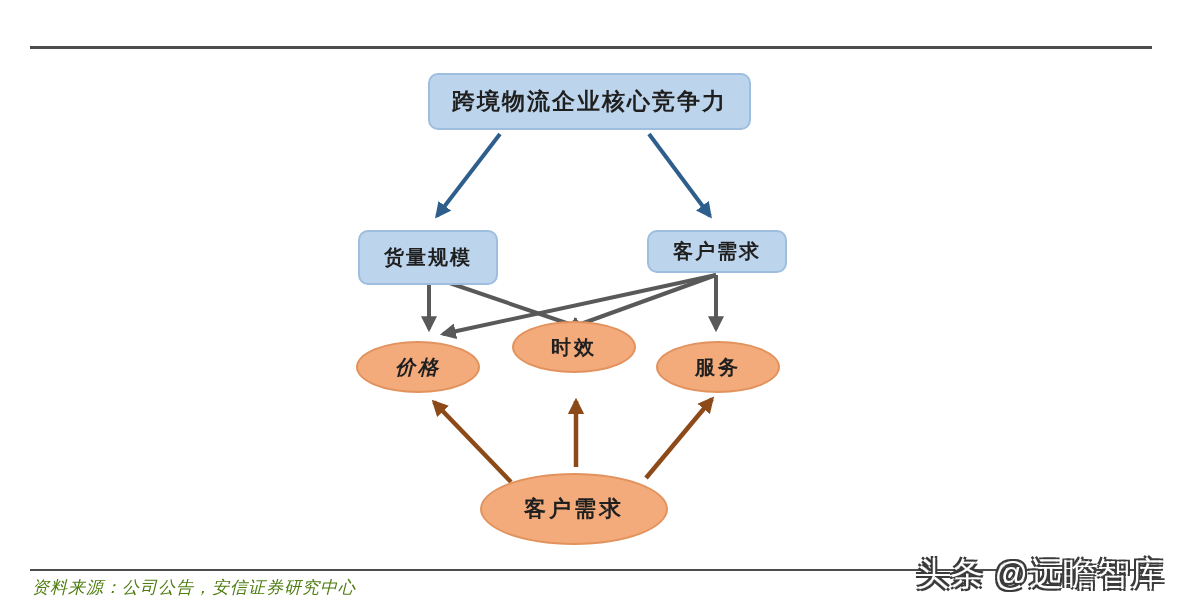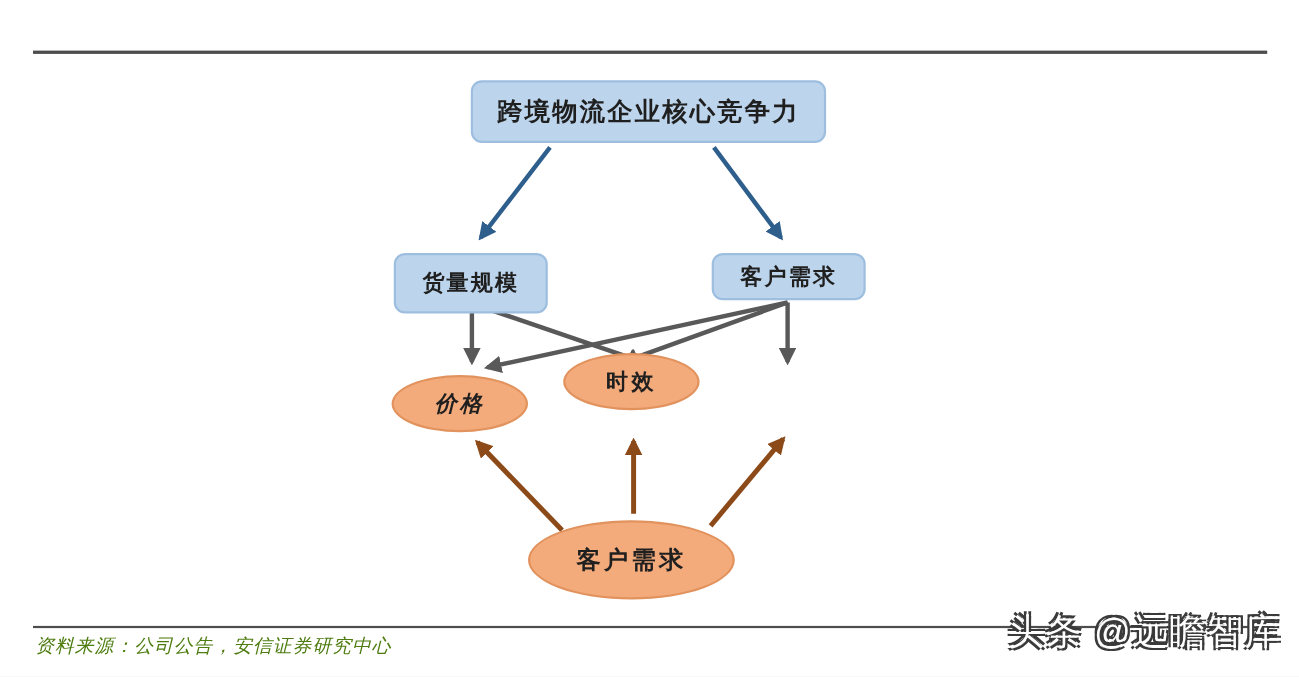--- a/index.html
+++ b/index.html
@@ -77,20 +77,21 @@
     <line class="arrow-brown" x1="646" y1="478" x2="712" y2="399" marker-end="url(#mn)"></line>
   </svg>
 
   <div class="node rect-node node-root">跨境物流企业核心竞争力</div>
 
   <div class="node rect-node node-volume">货量规模</div>
   <div class="node rect-node node-servcap">客户需求</div>
 
   <div class="node ellipse-node node-price">价格</div>
   <div class="node ellipse-node node-time">时效</div>
+  <div class="node ellipse-node node-service">服务</div>
 
   <div class="node ellipse-node node-demand">客户需求</div>
 
   <div class="footer-rule"></div>
   <div class="source-note">资料来源：公司公告，安信证券研究中心</div>
 
   <div class="watermark">头条 @远瞻智库</div>
 
 </div>
 

